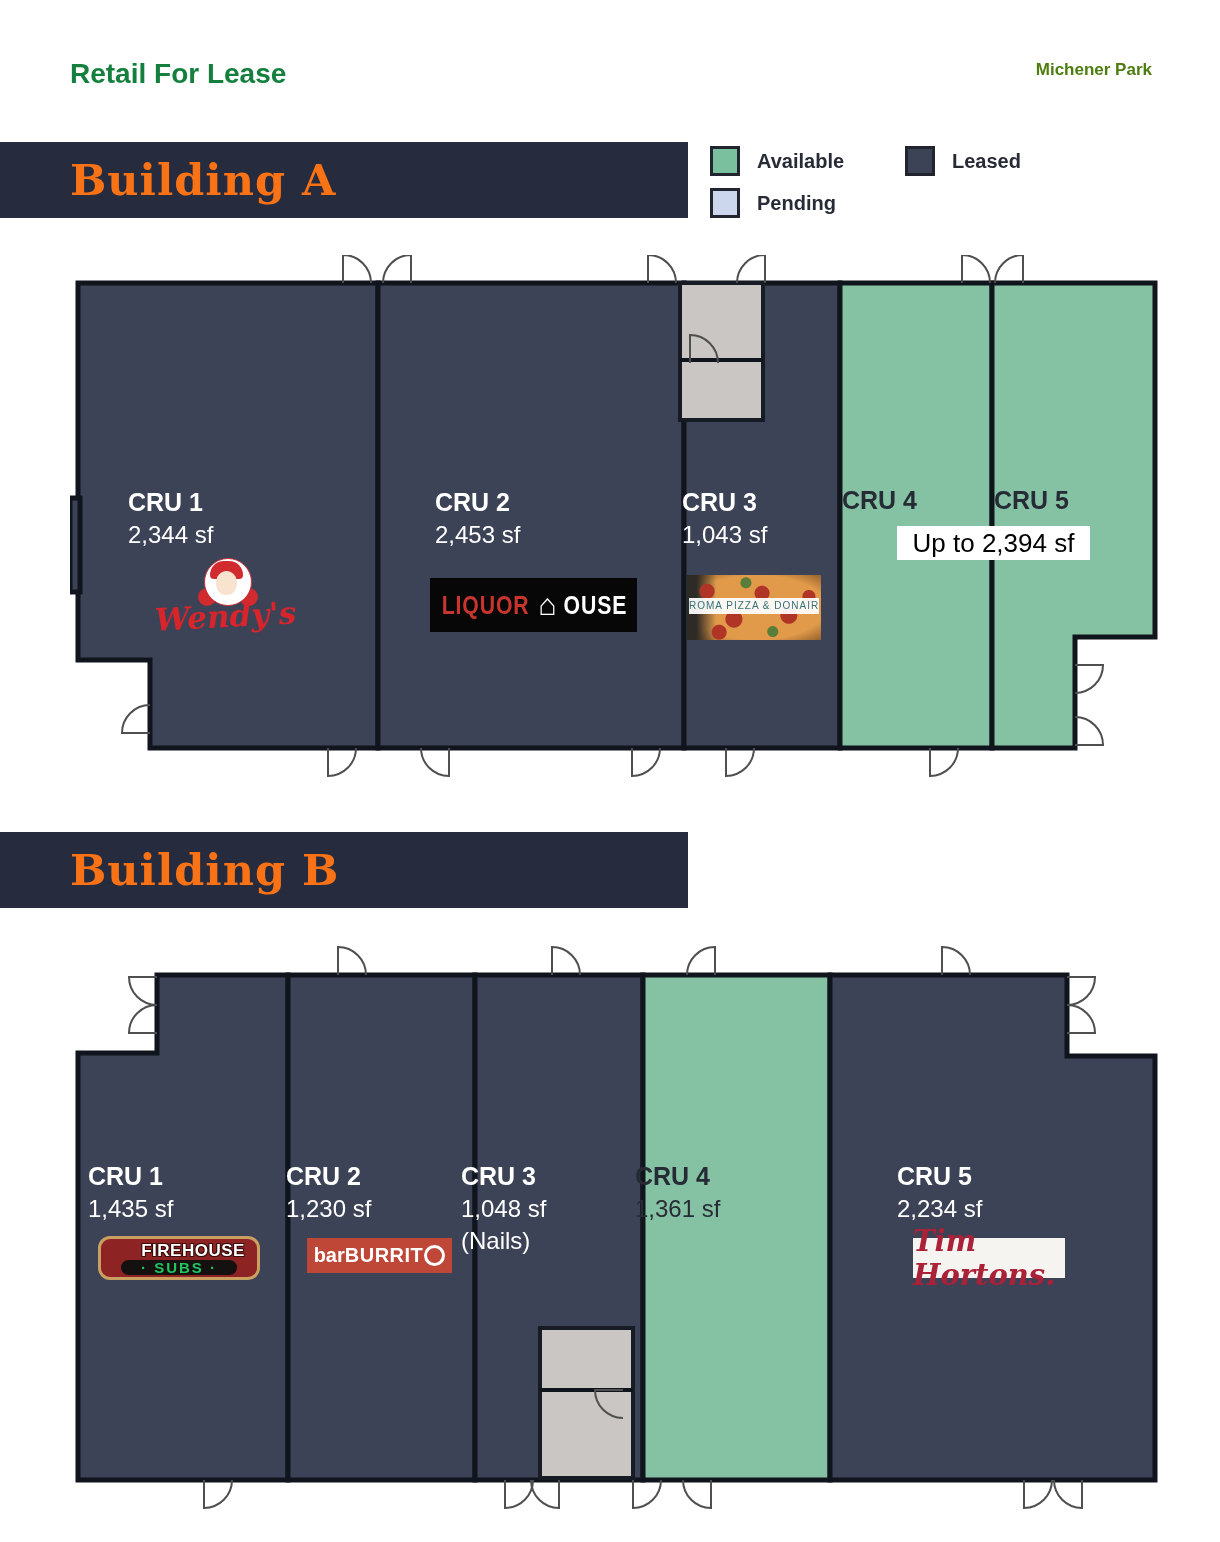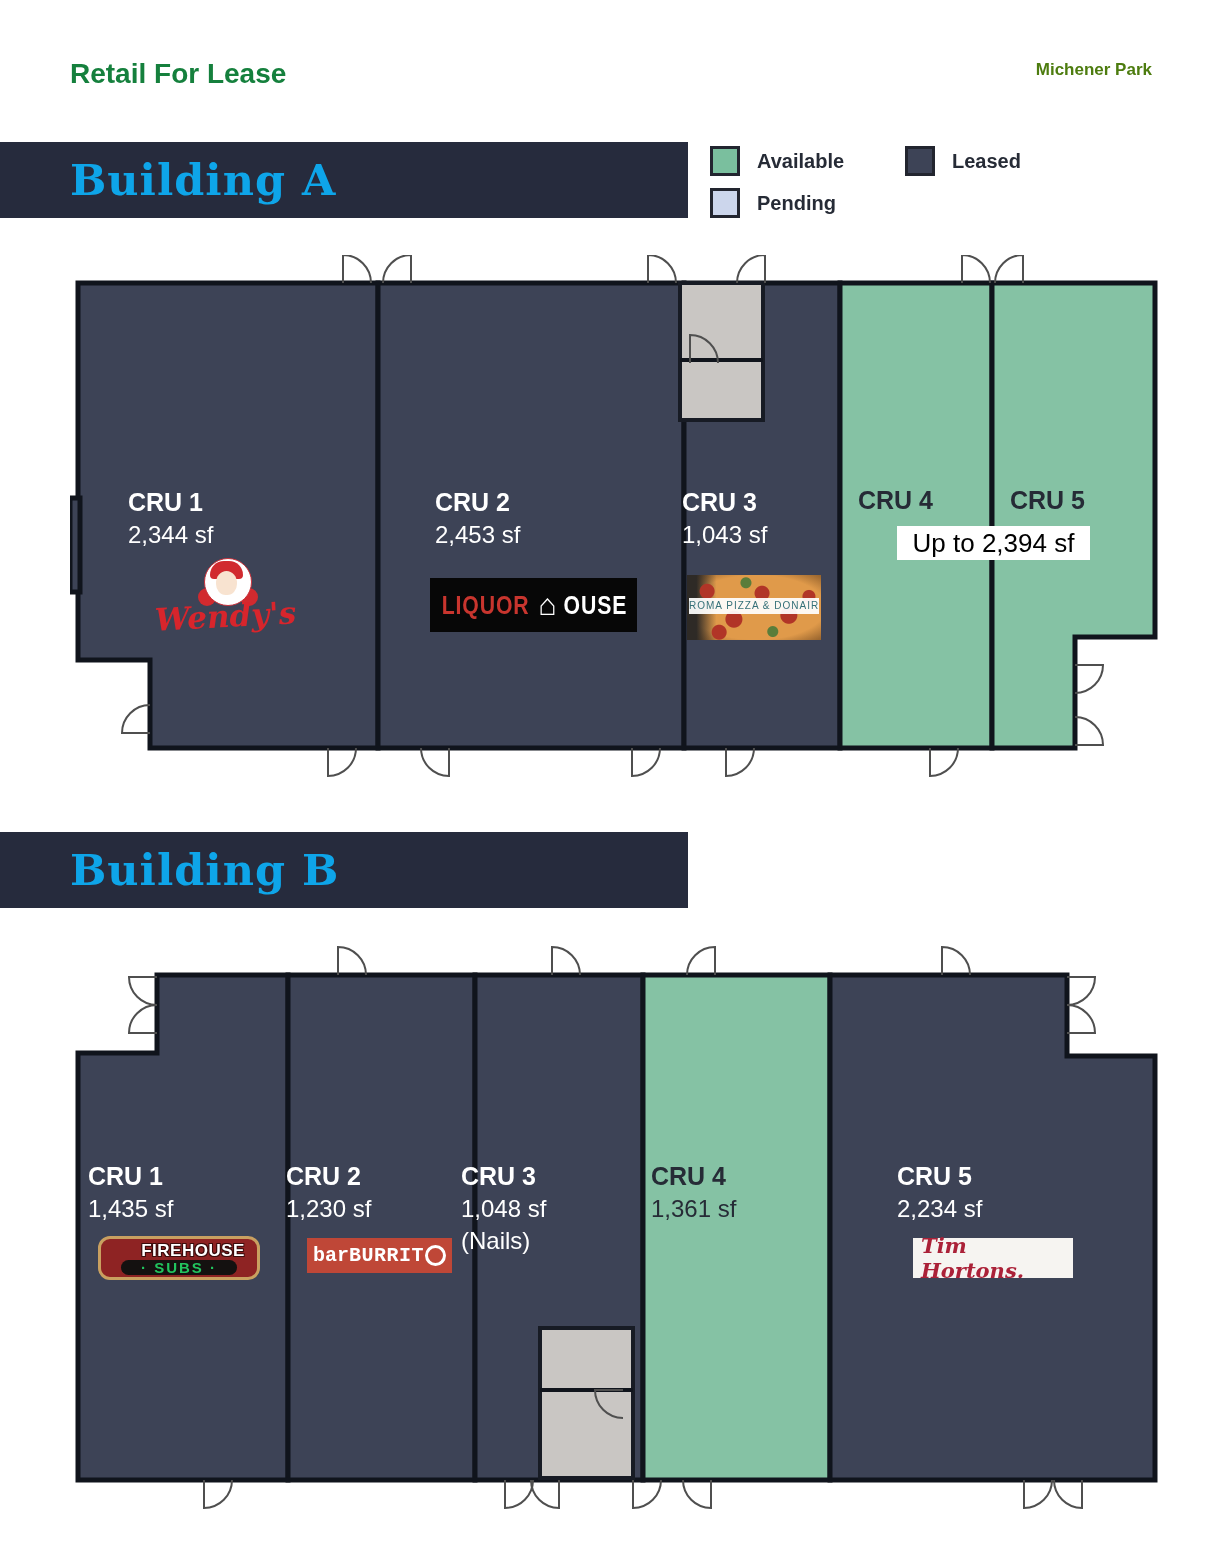--- a/index.html
+++ b/index.html
@@ -4,21 +4,21 @@
 <style>
   html,body{margin:0;padding:0;background:#ffffff;}
   #page{position:relative;width:1220px;height:1542px;background:#ffffff;overflow:hidden;
         font-family:"Liberation Sans",sans-serif;}
 
   
   .title-left{position:absolute;left:70px;top:58px;font-size:28px;font-weight:700;color:#15803d;}
   .title-right{position:absolute;right:68px;top:60px;font-size:17px;font-weight:700;color:#4d7c0f;}
 
   
-  .banner{position:absolute;left:0;width:688px;height:76px;background:#262b3d;color:#0ea5e9;
+  .banner{position:absolute;left:0;width:688px;height:76px;background:#262b3d;color:#f97316;
           font-family:"DejaVu Serif",serif;font-weight:700;font-size:43px;line-height:76px;
           padding-left:70px;box-sizing:border-box;letter-spacing:1px;}
   #banner-a{top:142px;}
   #banner-b{top:832px;}
 
   
   .swatch{position:absolute;width:30px;height:30px;border:3px solid #22252f;box-sizing:border-box;}
   #sw-available{left:710px;top:146px;background:#7abf9e;}
   #sw-leased{left:905px;top:146px;background:#3d4356;}
   #sw-pending{left:710px;top:188px;background:#ccd6ec;}
@@ -35,21 +35,21 @@
   .navy{fill:#3d4356;}
   .green{fill:#85c2a4;}
   .grayroom{fill:#c9c6c3;stroke:#171b24;stroke-width:4;}
   .wall{stroke:#10141c;stroke-width:4;}
   .door{fill:none;stroke:#4f4f4f;stroke-width:2;}
 
   
   .ulabel{position:absolute;text-align:left;color:#ffffff;}
   .ulabel .uid{font-size:25px;font-weight:700;line-height:33px;}
   .ulabel .usize{font-size:24px;font-weight:400;line-height:32px;}
-  .ulabel.dark{color:#262b36;padding-left:16px;}
+  .ulabel.dark{color:#262b36;}
   .band{position:absolute;left:897px;top:526px;width:193px;height:34px;background:#ffffff;
         color:#000000;font-size:26px;line-height:34px;text-align:center;}
 
   
   .wendys-face{position:absolute;left:204px;top:558px;width:46px;height:46px;background:#fff;
        border:1.5px solid #c9323c;border-radius:50%;
        box-shadow:-21px 15px 0 -15px #d12a2f,21px 15px 0 -15px #d12a2f;}
   .wendys-face::before{content:"";position:absolute;left:5px;top:2px;width:33px;height:18px;
        background:#d12a2f;border-radius:17px 17px 5px 5px;}
   .wendys-face::after{content:"";position:absolute;left:11px;top:12px;width:21px;height:24px;
@@ -82,29 +82,29 @@
        white-space:nowrap;overflow:hidden;}
 
   .firehouse{position:absolute;left:98px;top:1236px;width:162px;height:44px;background:#8e2323;
        border:3px solid #c9a060;border-radius:12px;box-sizing:border-box;text-align:center;}
   .fh-top{font-size:17px;font-weight:800;color:#ffffff;letter-spacing:.5px;line-height:19px;margin-top:2px;
        text-shadow:1px 1px 0 #3a0d0d,-1px 1px 0 #3a0d0d,1px -1px 0 #3a0d0d,-1px -1px 0 #3a0d0d;padding-left:28px;}
   .fh-sub{width:116px;margin:0 auto;background:#141110;color:#22c55e;border-radius:9px;
        font-size:15px;font-weight:700;letter-spacing:2px;line-height:15px;}
 
   .barburrito{position:absolute;left:307px;top:1238px;width:145px;height:35px;background:#bf4737;
-       display:flex;align-items:center;justify-content:center;color:#ffffff;font-family:Liberation Mono, monospace;}
+       display:flex;align-items:center;justify-content:center;color:#ffffff;}
   .bb-pre{font-size:20px;font-weight:600;}
   .bb-mid{font-size:20px;font-weight:800;letter-spacing:.5px;}
   .bb-o{display:inline-flex;width:15px;height:15px;border:3px solid #ffffff;border-radius:50%;
        margin-left:1px;color:transparent;font-size:8px;align-items:center;justify-content:center;}
 
   .timhortons{position:absolute;left:913px;top:1238px;width:152px;height:40px;background:#f6f4f1;
        display:flex;align-items:center;justify-content:center;
-       font-family:"DejaVu Serif",serif;font-style:italic;font-weight:700;font-size:21px;color:#ab2138;padding-left:8px;}
+       font-family:"DejaVu Serif",serif;font-style:italic;font-weight:700;font-size:29px;color:#ab2138;}
 </style>
 </head>
 <body>
 
 <div id="page">
 
   <div class="title-left">Retail For Lease</div>
   <div class="title-right">Michener Park</div>
 
   <div class="banner" id="banner-a">Building A</div>

